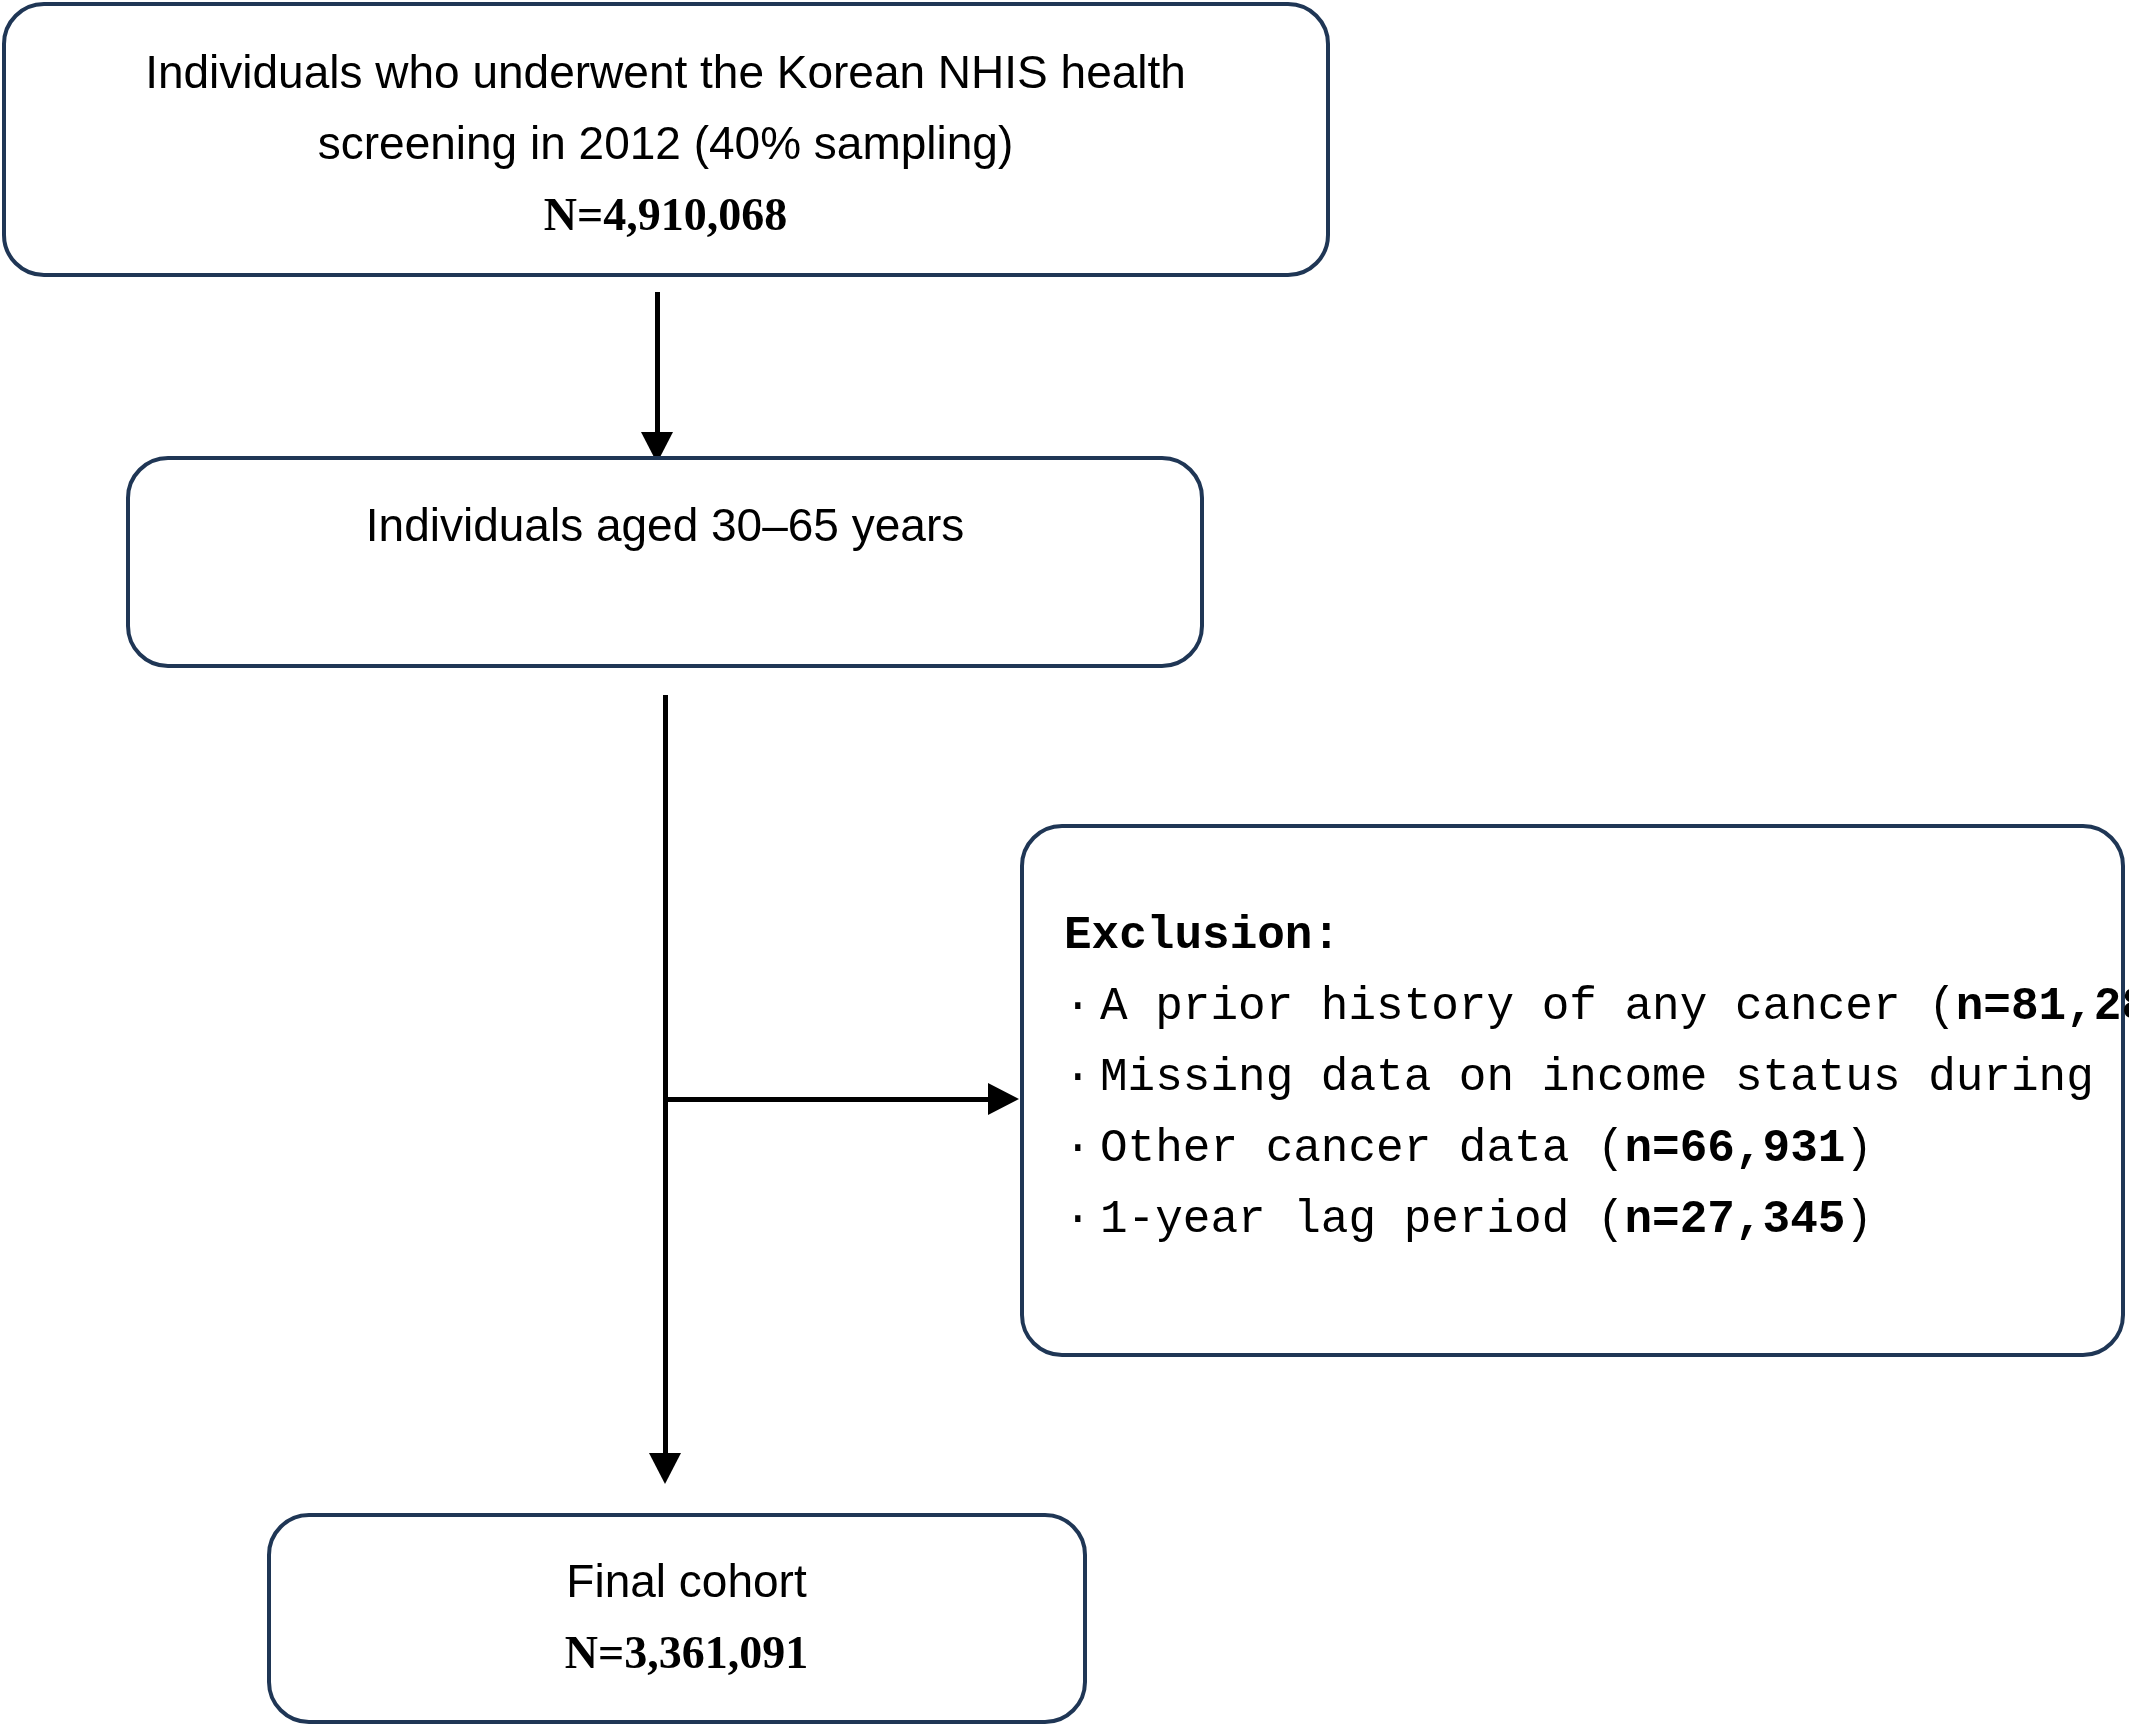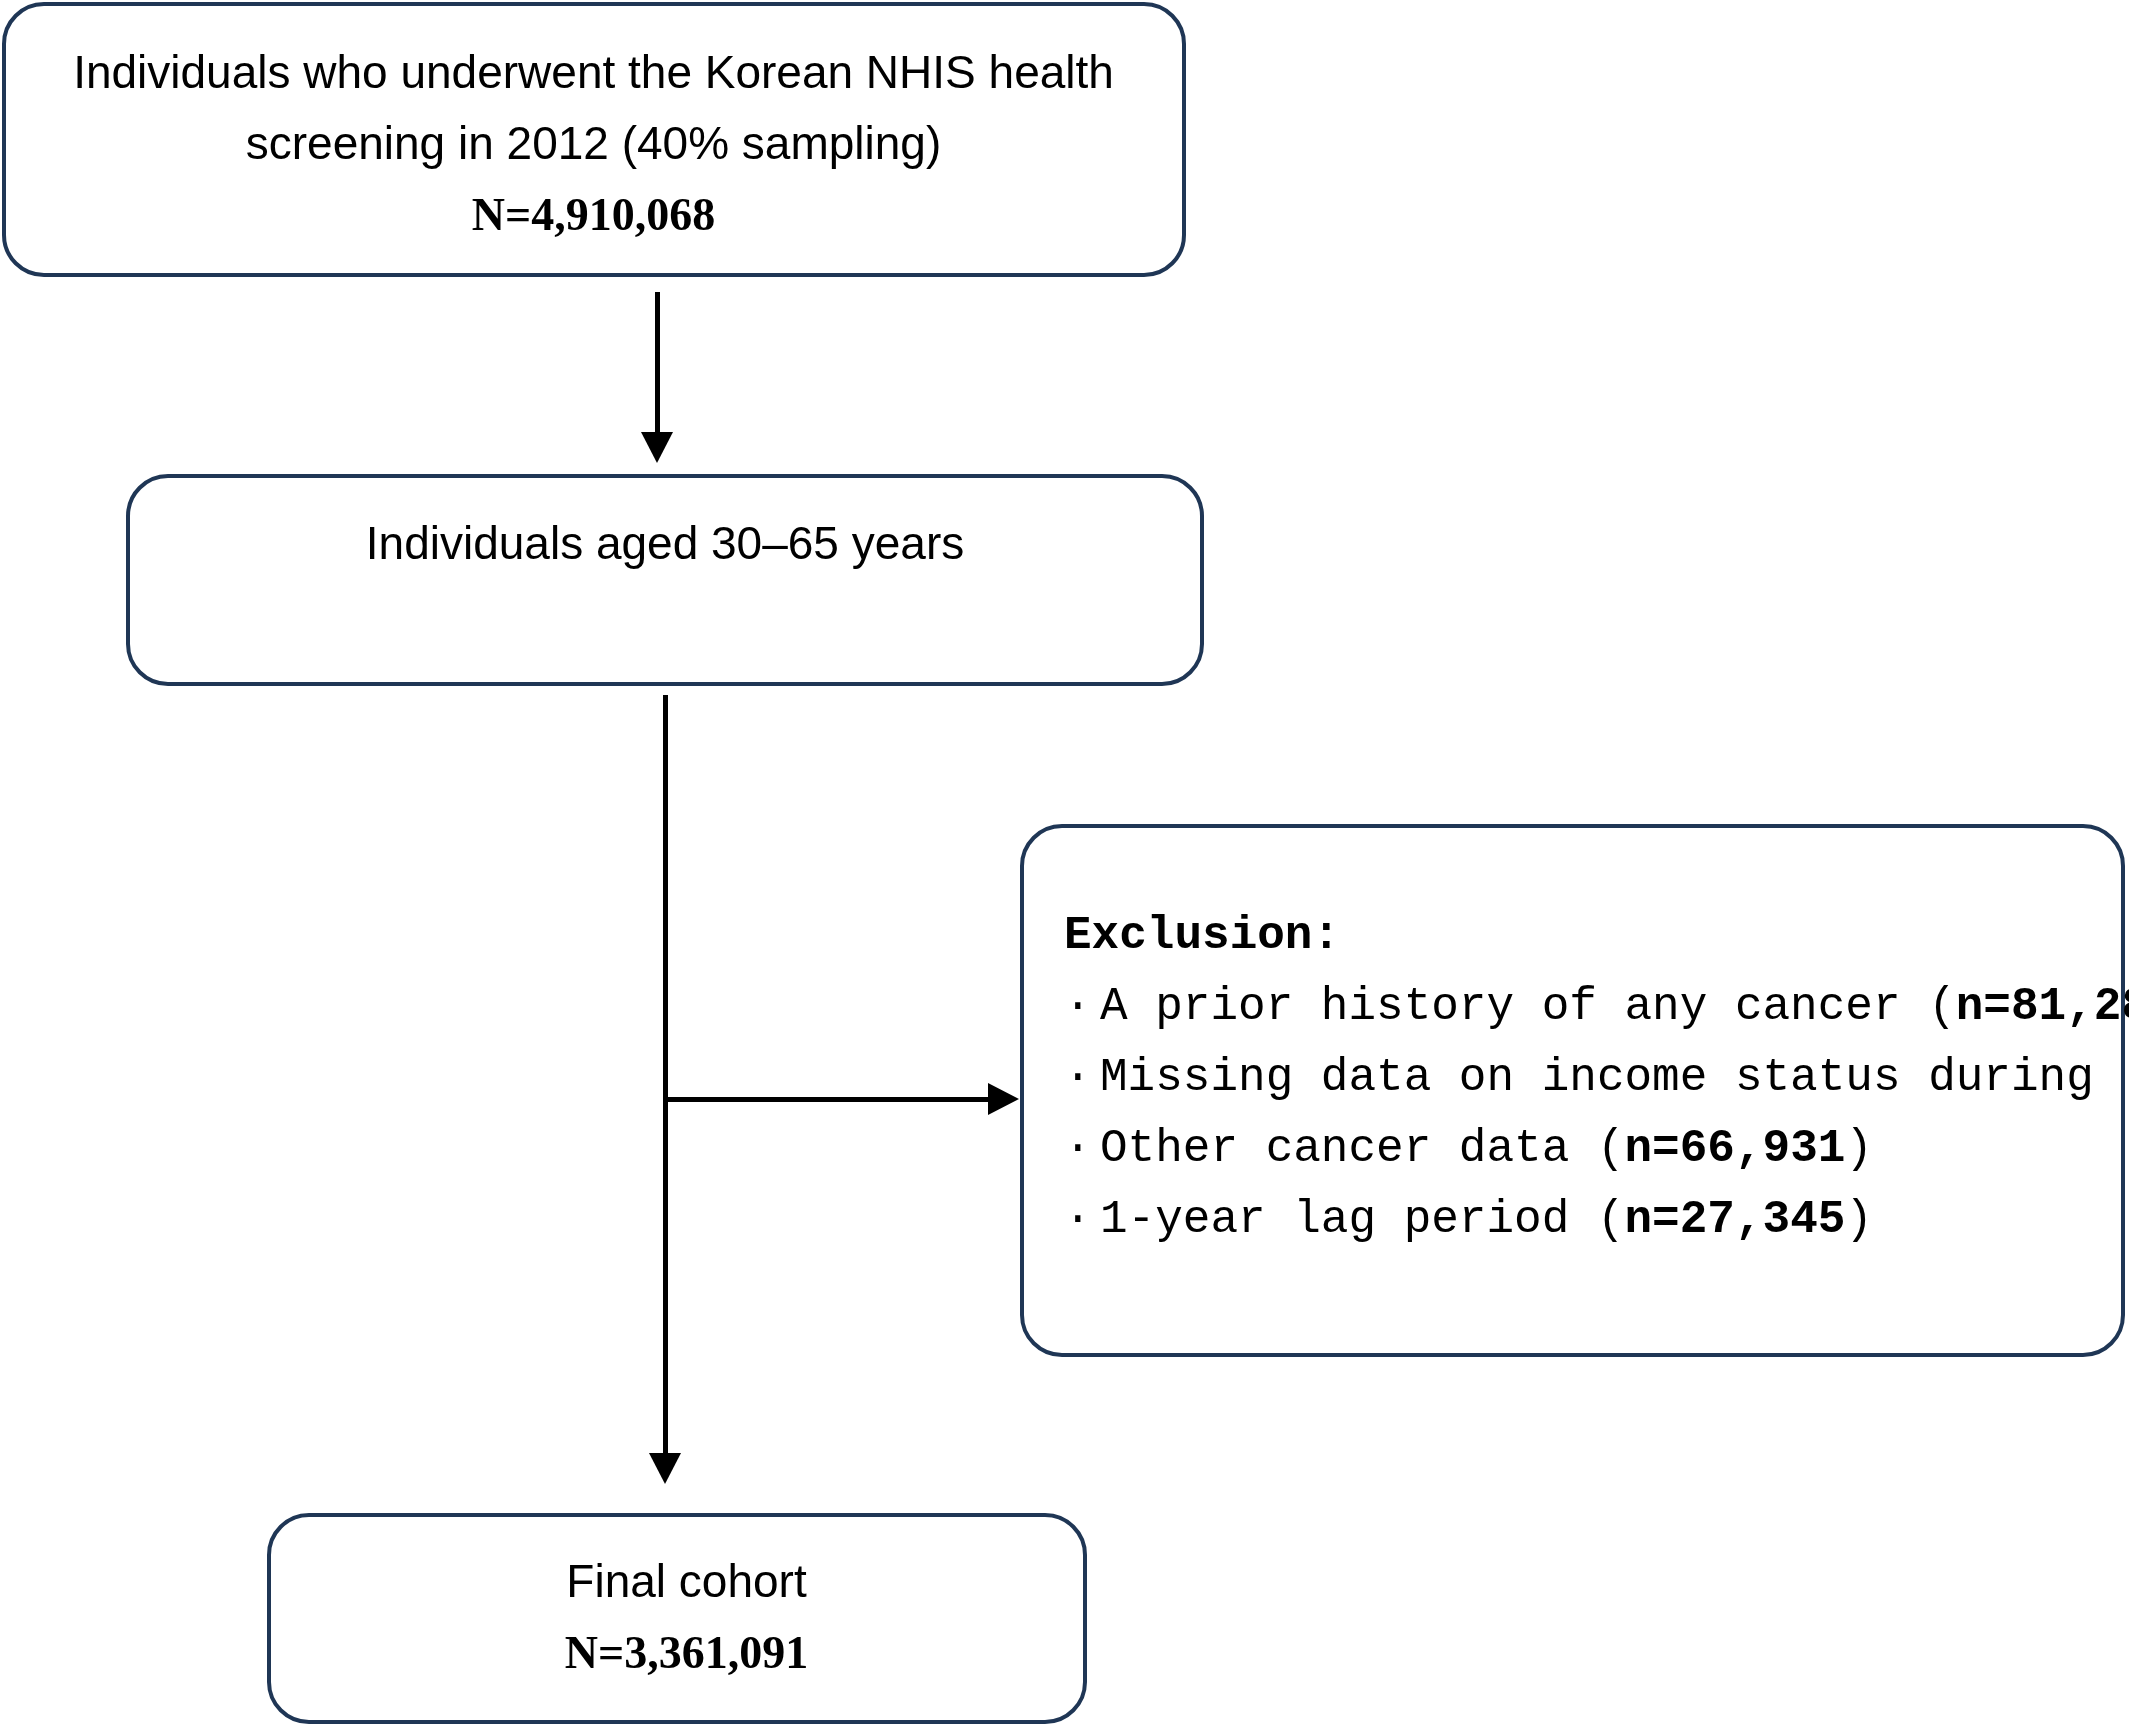--- a/index.html
+++ b/index.html
@@ -20,22 +20,22 @@
     position: absolute;
     box-sizing: border-box;
     border: 4.6px solid #1f3655;
     border-radius: 42px;
     background: #ffffff;
     text-align: center;
     font-size: 46px;
     line-height: 71px;
   }
   .flowbox .bold-line { font-weight: 700; font-family: Liberation Serif, serif; }
-  #screening-box { left: 1.5px;    top: 2.3px;    width: 1184px; height: 275px; padding-top: 31px; }
-  #aged-box      { left: 126px;  top: 474px;  width: 1078px; height: 212px; padding-top: 30px; }
+  #screening-box { left: 1.5px;    top: 2.3px;    width: 1328px; height: 275px; padding-top: 31px; }
+  #aged-box      { left: 126px;  top: 456px;  width: 1078px; height: 212px; padding-top: 30px; }
   #final-box     { left: 267px;  top: 1513px; width: 820px; height: 211px; padding-top: 29px; padding-left: 19px; }
   #exclusion-box {
     left: 1020px; top: 824px; width: 1105px; height: 533px;
     text-align: left;
     padding: 73px 23px 0 40px;
     font-family: Liberation Mono, monospace;
   }
   #exclusion-box .title { font-weight: 700; }
   .excl-line { white-space: nowrap; }
   .excl-line .bullet {

